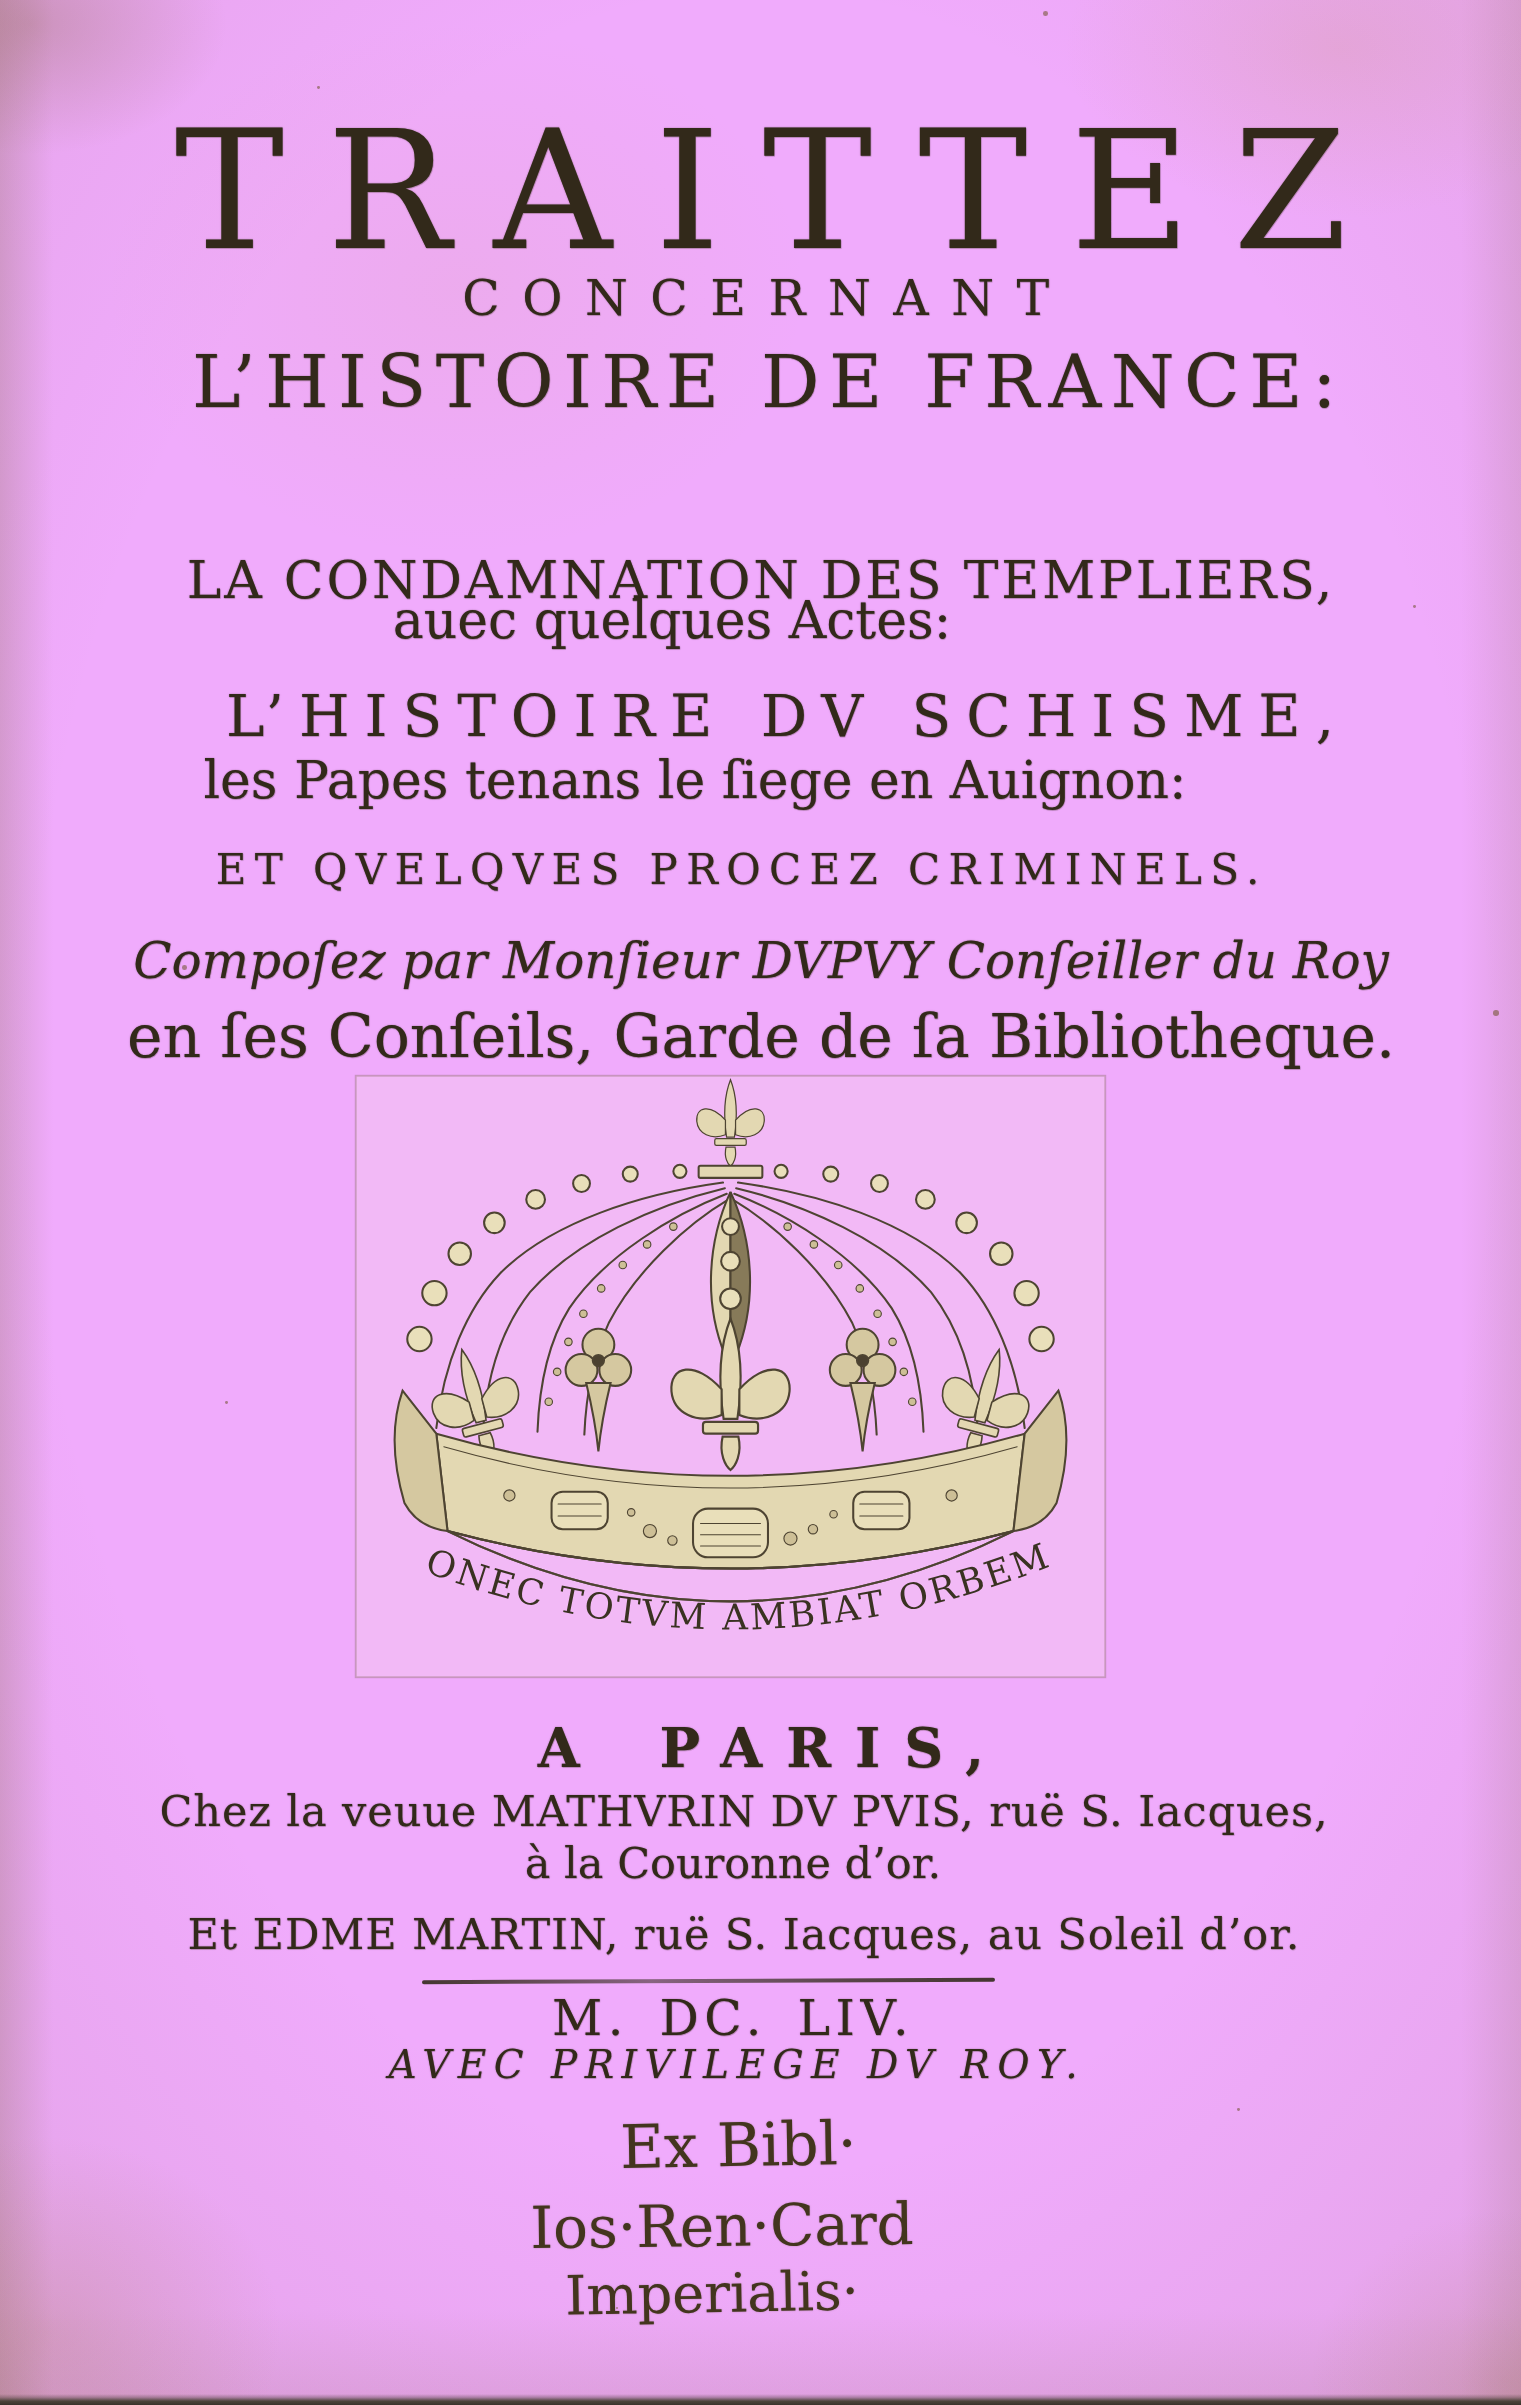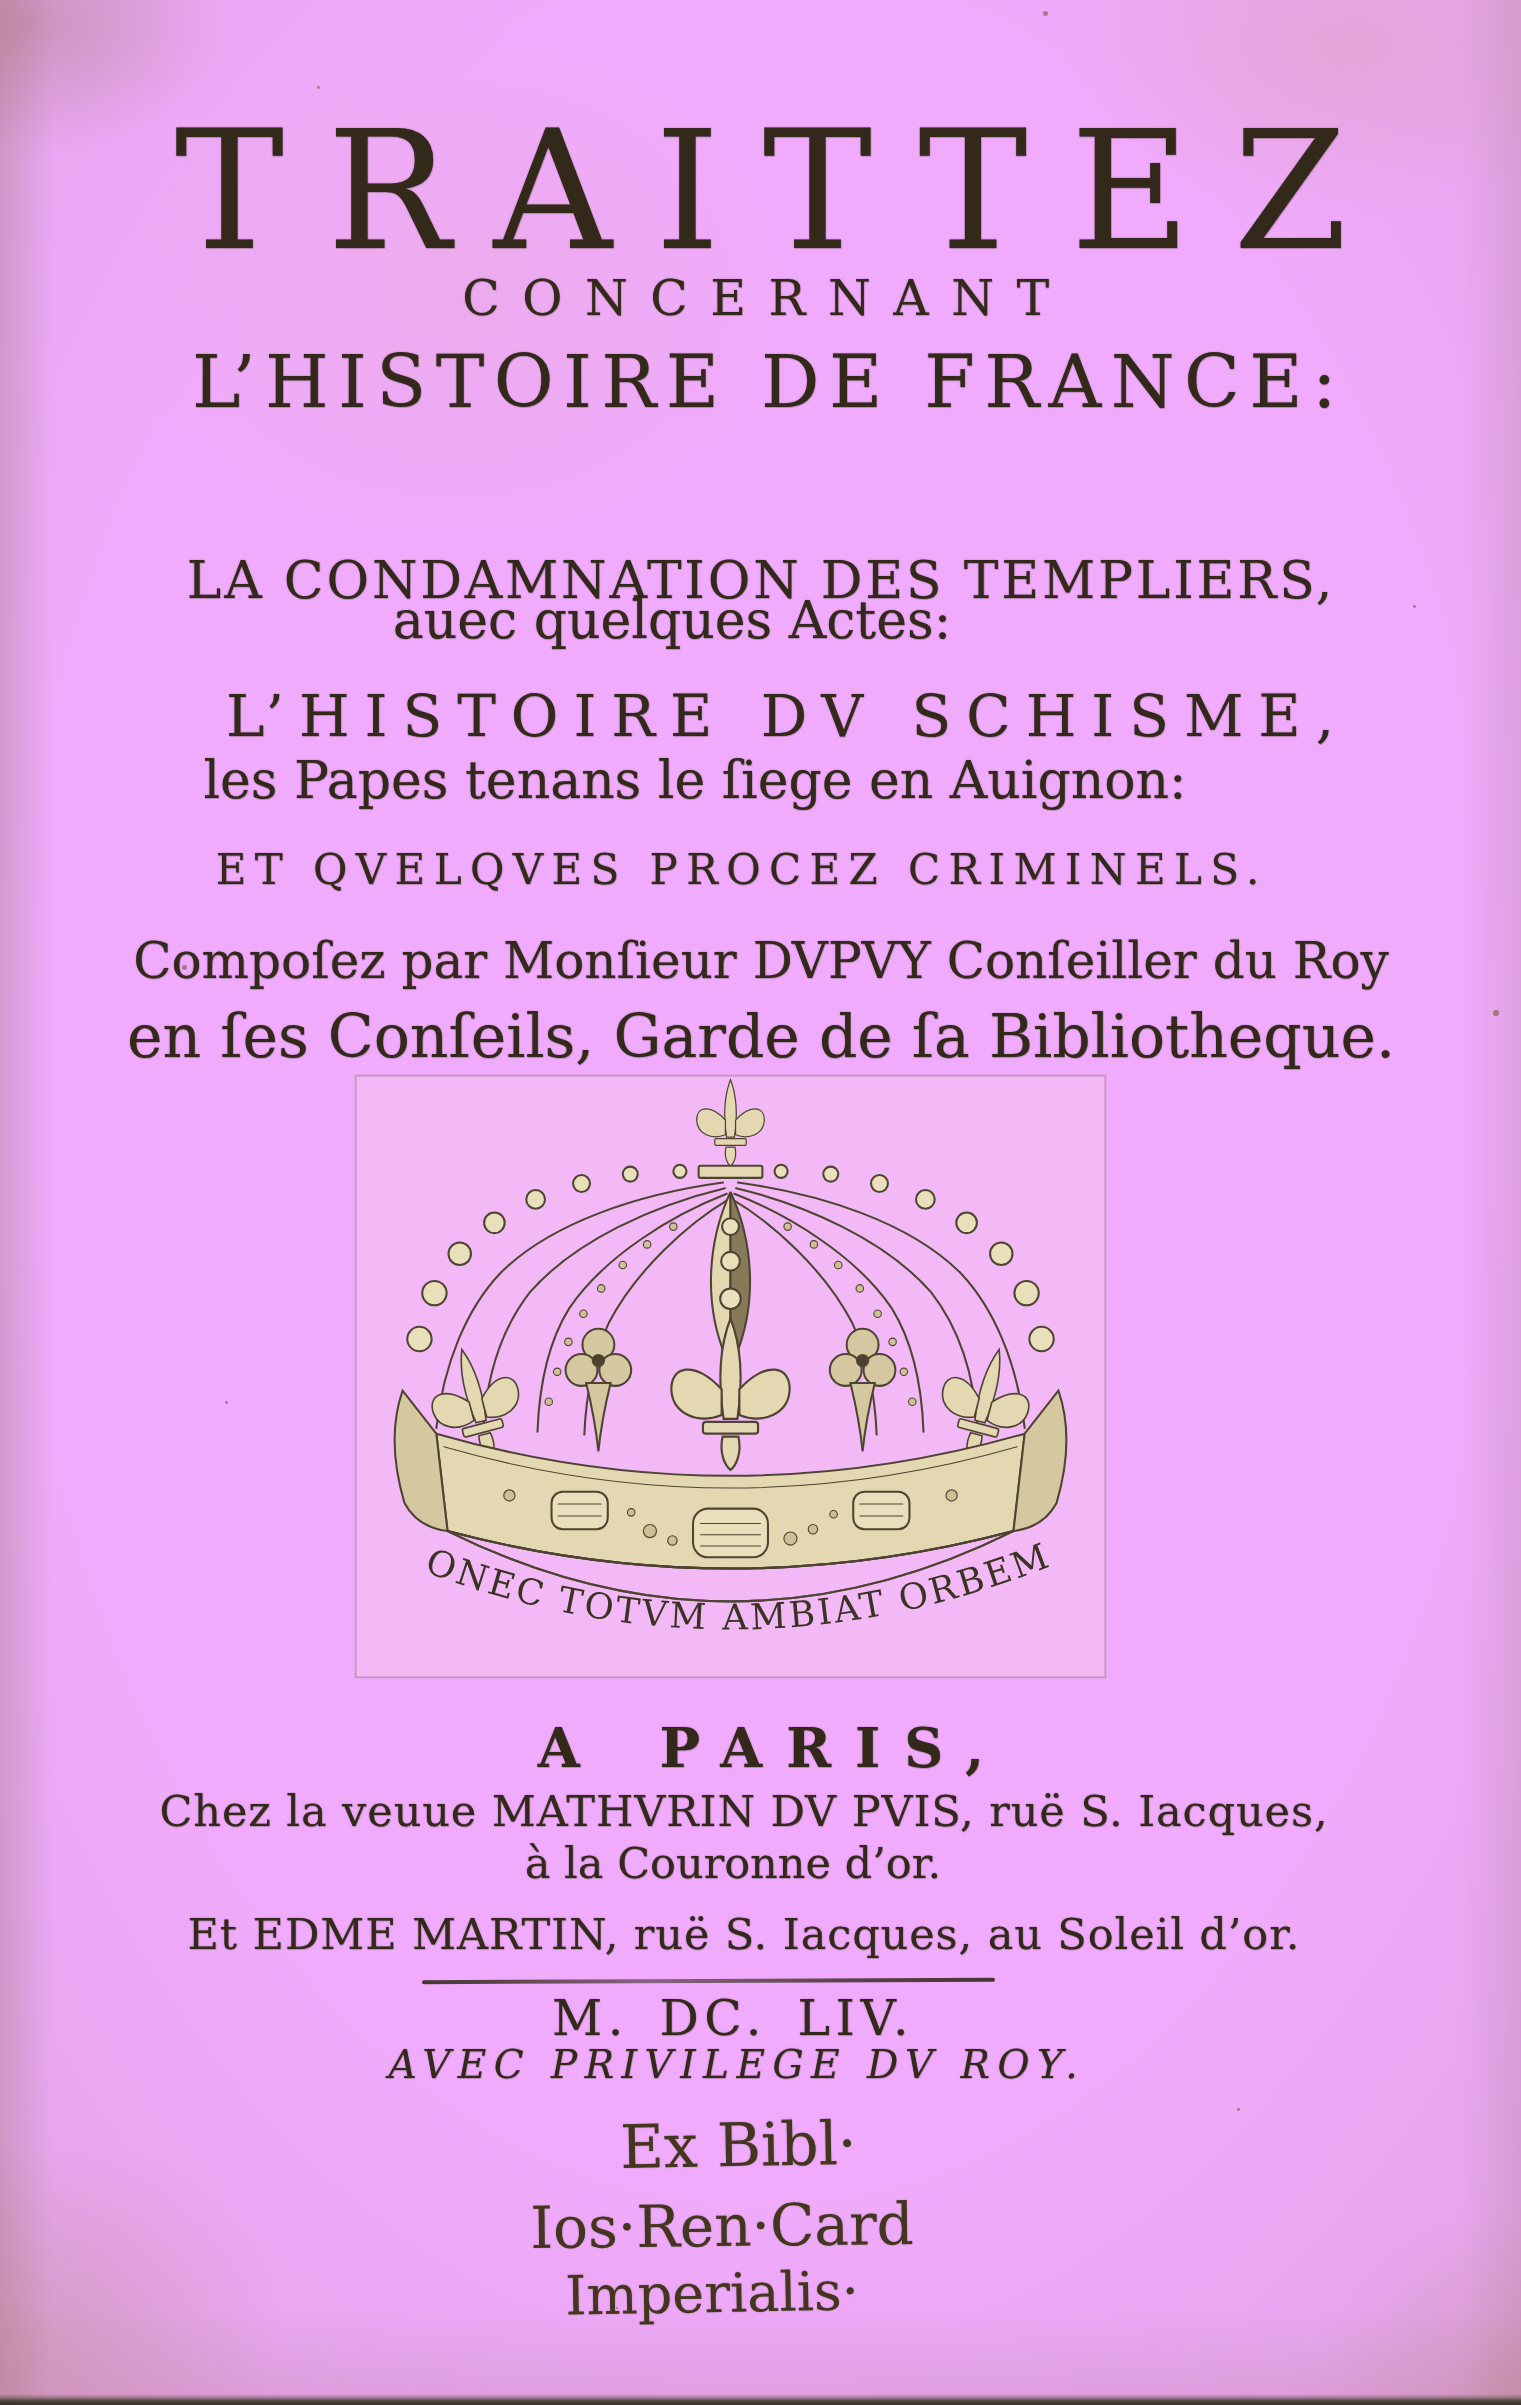--- a/index.html
+++ b/index.html
@@ -27,21 +27,21 @@
   }
   .t-main      {top:96px; font-size:164px;letter-spacing:43px;padding-left:43px;}
   .t-concer    {top:270px; font-size:49px; letter-spacing:22.5px;padding-left:12px;}
   .t-france    {top:339px; font-size:73px; letter-spacing:9.4px;padding-left:16px;}
   .t-scauoir   {top:423px; font-size:62px; font-style:italic;}
   .t-condam    {top:550px; font-size:52px; letter-spacing:2.8px;}
   .t-actes     {top:590px; font-size:52px; transform:translateX(-89px);}
   .t-schisme   {top:682px; font-size:58px; letter-spacing:15px;padding-left:15px;transform:translateX(19px);}
   .t-papes     {top:750px; font-size:52px; transform:translateX(-66px);}
   .t-procez    {top:845px; font-size:42px; letter-spacing:8.4px;padding-left:8.4px;transform:translateX(-23.4px);}
-  .t-auth1     {top:932px; font-size:50px; }
+  .t-auth1     {top:932px; font-size:50px; font-style:italic;}
   .t-auth2     {top:1001px;font-size:60px; text-align:center;}
   .t-paris     {top:1716px;font-size:54px; letter-spacing:24px;padding-left:24px;word-spacing:13px;font-weight:bold;}
   .t-chez      {top:1786px;font-size:43px; letter-spacing:0.9px;transform:translateX(-17px);}
   .t-couronne  {top:1838px;font-size:43px; transform:translateX(-28px);}
   .t-edme      {top:1909px;font-size:43px; letter-spacing:0.9px;transform:translateX(-17px);}
   .t-date      {top:1990px;font-size:49px; letter-spacing:5.6px;word-spacing:9.4px;transform:translateX(-28px);}
   .t-priv      {top:2042px;font-size:39px; font-style:italic;letter-spacing:7.5px;padding-left:7.5px;transform:translateX(-28px);}
   .rule{
     position:absolute;top:1979px;left:422px;width:573px;height:3.7px;
     background:linear-gradient(90deg, rgba(50,41,26,.9), rgba(50,41,26,.55) 40%, rgba(50,41,26,.8) 75%, rgba(50,41,26,.9));

